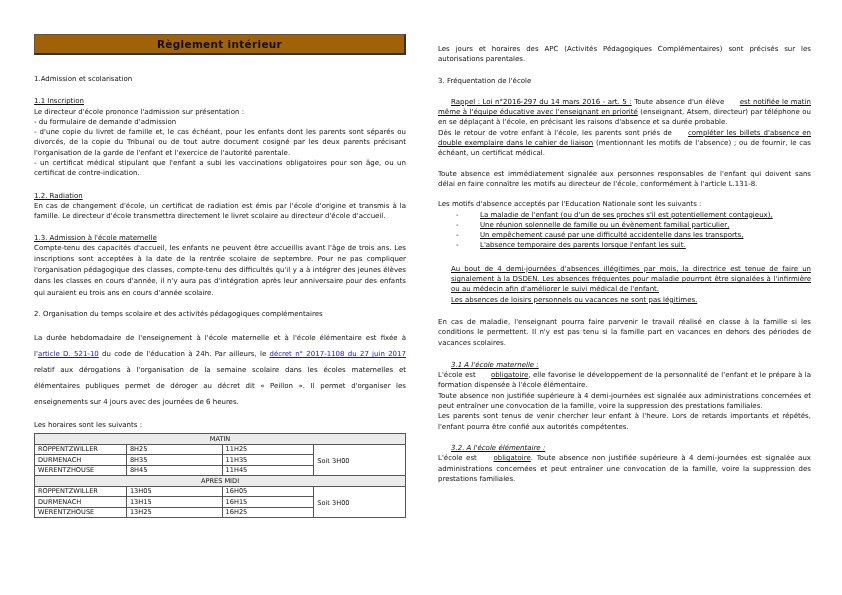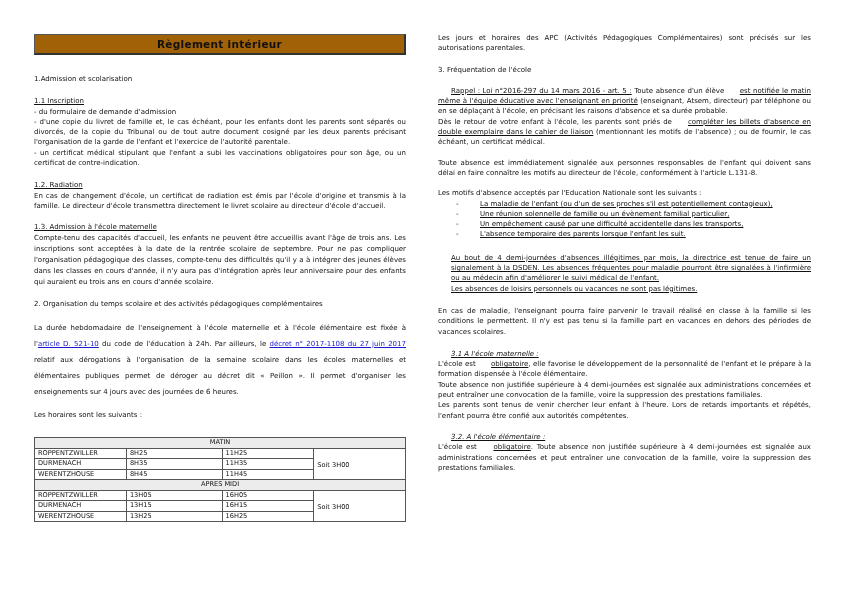--- a/index.html
+++ b/index.html
@@ -1,54 +1,55 @@
 <!DOCTYPE html>
 <html><head>
 <meta charset="utf-8">
 <style>
   * { box-sizing: border-box; margin: 0; padding: 0; }
   html, body { width: 842px; height: 595px; background: #ffffff; overflow: hidden; }
   body { font-family: "DejaVu Sans", sans-serif; color: #111; font-size: 7px; line-height: 10.3px; position: relative; }
   .col { position: absolute; top: 34px; }
   .col-left { left: 34px; width: 372px; }
-  .col-right { left: 438px; width: 373px; top: 33px; }
+  .col-right { left: 438px; width: 373px; top: 44px; }
   .title-bar {
     height: 21px; background: #a16207; border-top: 1px solid #555; border-left: 1px solid #555;
     border-bottom: 2px solid #333; border-right: 2px solid #333;
     display: flex; align-items: center; justify-content: center;
     font-weight: bold; font-size: 10.5px; letter-spacing: 0.3px;
   }
   p { text-align: justify; }
   .sub-h { text-decoration: underline; }
   .gap { height: 10px; }
   .link { color: #1a1acc; text-decoration: underline; }
   .u { text-decoration: underline; padding-left: 13px; }
   ul.dash { list-style: none; margin-left: 18px; }
   ul.dash li { position: relative; padding-left: 24px; text-decoration: underline; }
   ul.dash li::before { content: "-"; position: absolute; left: 0; }
-  table.sched { width: 372px; border-collapse: collapse; margin-top: 17px; font-size: 6.6px; border-radius: 18px; }
+  table.sched { width: 372px; border-collapse: collapse; margin-top: 3px; font-size: 6.6px; border-radius: 18px; }
   table.sched td { border: 1px solid #555; height: 10.5px; padding: 0 3px; line-height: 9px; vertical-align: middle; }
   table.sched td.hdr { background: #ececec; text-align: center; }
   table.sched td.c { text-align: left; }
   table.sched td.soit { vertical-align: top; padding-top: 12px; }
   table.sched { border: 1px solid #555; }
 </style>
 </head>
 <body>
 
 <div class="col col-left">
   <div class="title-bar">
     <span>Règlement intérieur</span>
   </div>
 
   <div style="height:19px"></div>
   <p>1.Admission et scolarisation</p>
 
   <div style="height:12px"></div>
   <p class="sub-h" style="display:inline-block">1.1 Inscription</p>
+  <p>Le directeur d'école prononce l'admission sur présentation :</p>
   <p>- du formulaire de demande d'admission</p>
   <p>- d'une copie du livret de famille et, le cas échéant, pour les enfants dont les parents sont séparés ou divorcés, de la copie du Tribunal ou de tout autre document cosigné par les deux parents précisant l'organisation de la garde de l'enfant et l'exercice de l'autorité parentale.</p>
   <p>- un certificat médical stipulant que l'enfant a subi les vaccinations obligatoires pour son âge, ou un certificat de contre-indication.</p>
 
   <div style="height:12px"></div>
   <p class="sub-h" style="display:inline-block">1.2. Radiation</p>
   <p>En cas de changement d'école, un certificat de radiation est émis par l'école d'origine et transmis à la famille. Le directeur d'école transmettra directement le livret scolaire au directeur d'école d'accueil.</p>
 
   <div style="height:11px"></div>
   <p class="sub-h" style="display:inline-block">1.3. Admission à l'école maternelle</p>

